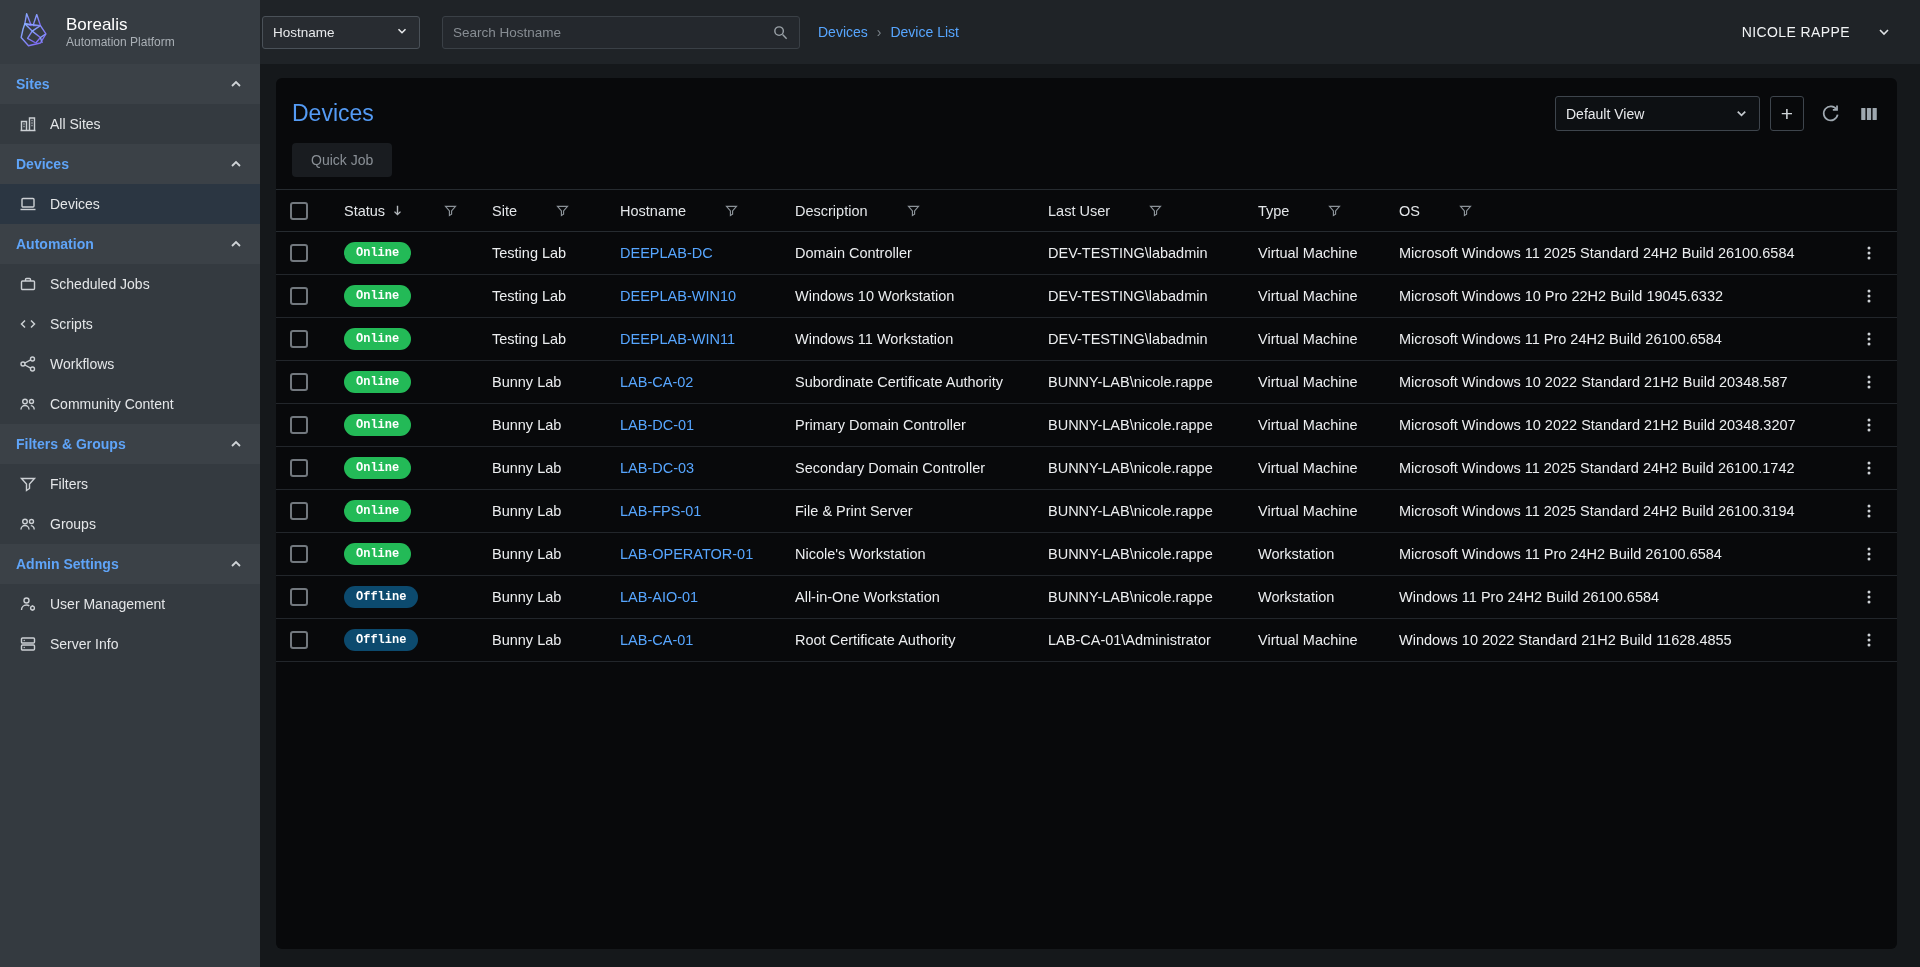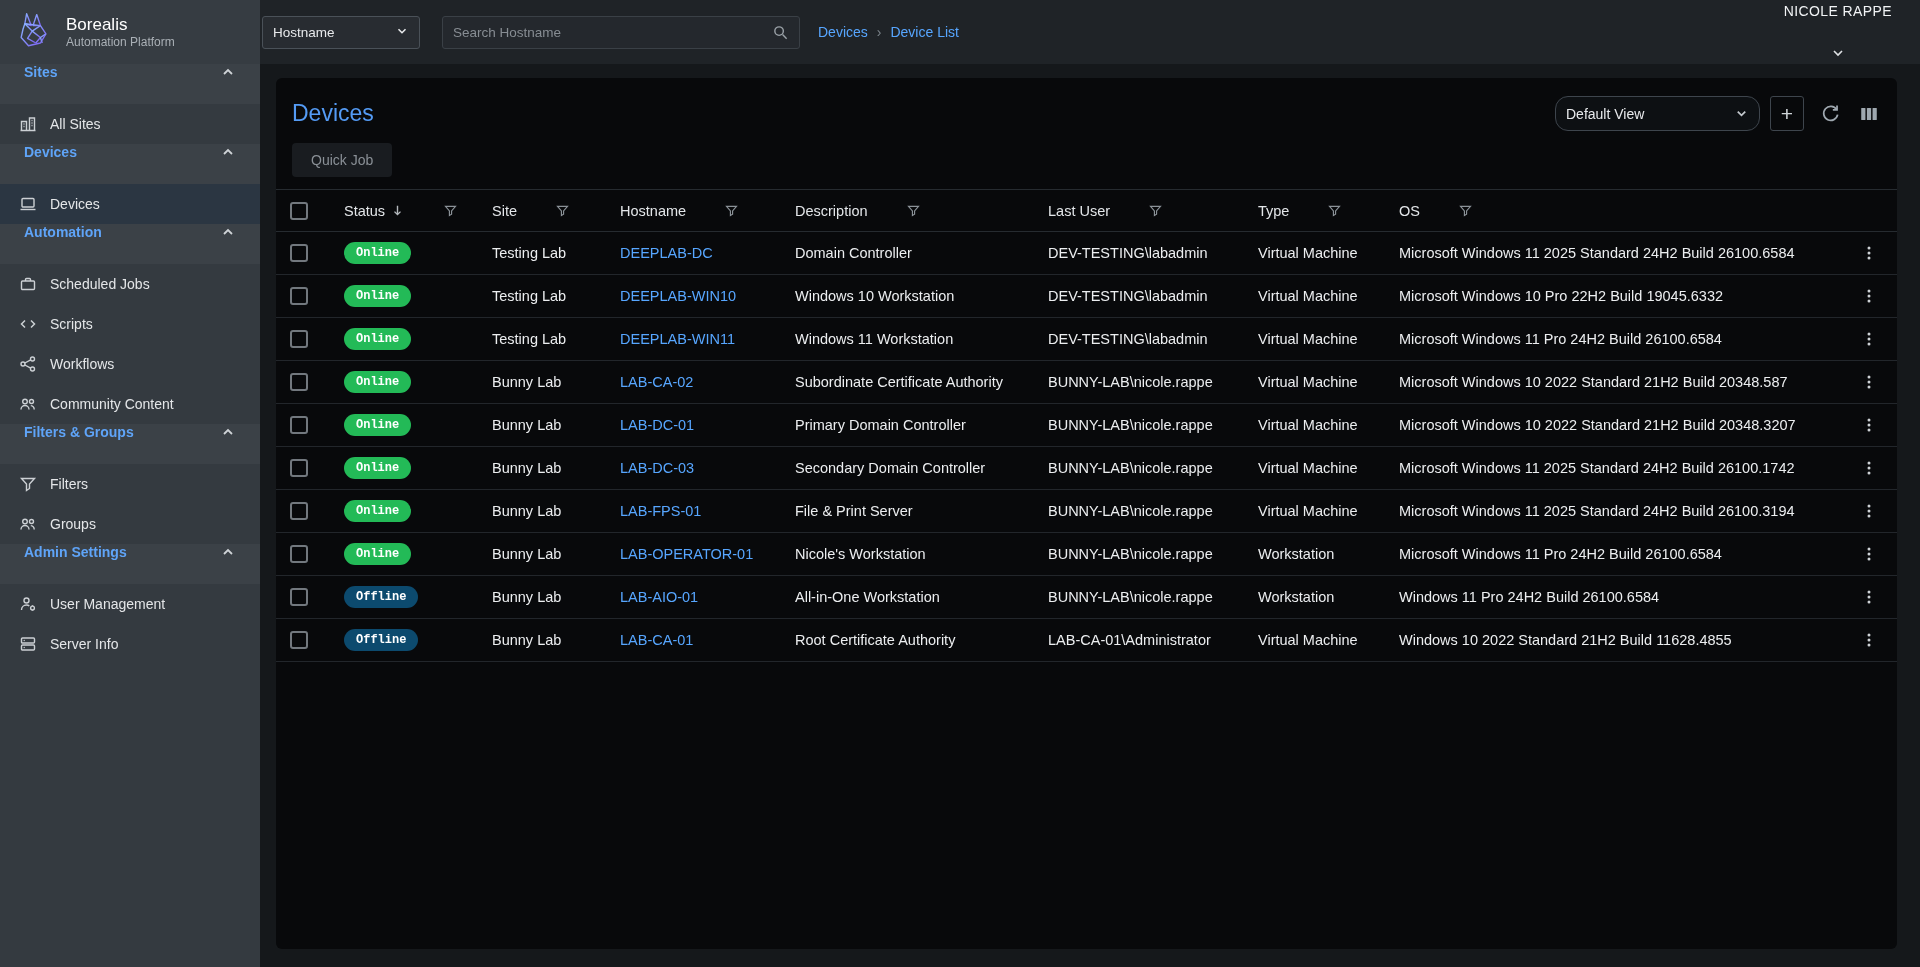--- a/index.html
+++ b/index.html
@@ -11,22 +11,22 @@
     display: flex;
   }
 
   
   .sidebar { width: 260px; flex: 0 0 260px; background: #343a40; display: flex; flex-direction: column; }
   .logo-row { height: 64px; display: flex; align-items: center; gap: 10px; padding: 0 12px; background: #363c42; }
   .logo-mark { width: 44px; height: 44px; flex: 0 0 44px; }
   .brand-name { font-size: 17px; font-weight: 400; color: #ffffff; line-height: 1.15; }
   .brand-sub { font-size: 12px; color: #aab0b6; }
   .side-section-header {
-    height: 40px; display: flex; align-items: flex-start; justify-content: space-between;
-    padding: 0 24px; background: #3b4147; color: #5fa4f8; font-size: 14px; font-weight: 700; cursor: pointer;
+    height: 40px; display: flex; align-items: center; justify-content: space-between;
+    padding: 0 16px; background: #3b4147; color: #5fa4f8; font-size: 14px; font-weight: 700; cursor: pointer;
   }
   .side-section-header .chev { color: #cfd3d7; display: flex; }
   .side-item {
     height: 40px; display: flex; align-items: center; gap: 12px; padding: 0 18px;
     background: #343a40; font-size: 14px; color: #e4e6e8; cursor: pointer;
   }
   .side-item.active { background: #2b3642; }
   .side-item .icon { width: 20px; display: flex; justify-content: center; color: #ccd0d4; }
   .side-filler { flex: 1; background: #343a40; }
 
@@ -46,32 +46,32 @@
   }
   .search-box input {
     flex: 1; background: transparent; border: none; outline: none;
     font-family: "Liberation Sans", sans-serif; font-size: 13.5px; color: #dfe2e5;
   }
   .search-box input::placeholder { color: #878d93; }
   .search-box .icon { color: #9aa1a7; display: flex; cursor: pointer; }
   .breadcrumb { margin-left: 18px; display: flex; align-items: center; gap: 9px; font-size: 14px; }
   .crumb { color: #57a6ff; cursor: pointer; }
   .crumb-sep { color: #7c848b; }
-  .user-menu { margin-left: auto; display: flex; align-items: center; gap: 26px; cursor: pointer; flex-direction: column; }
+  .user-menu { margin-left: auto; display: flex; align-items: center; gap: 26px; cursor: pointer; }
   .user-name { font-size: 14px; font-weight: 500; letter-spacing: .4px; color: #f2f4f6; }
   .user-menu .chev { color: #dfe2e5; display: flex; }
 
   
   .page-body { flex: 1; padding: 14px 23px 18px 16px; min-height: 0; }
   .card { background: #08090b; border-radius: 6px; height: 100%; display: flex; flex-direction: column; overflow: hidden; }
   .card-head { display: flex; align-items: center; justify-content: space-between; padding: 18px 16px 6px 16px; }
   .card-title { font-size: 23px; font-weight: 500; color: #549bf5; }
   .head-controls { display: flex; align-items: center; gap: 10px; }
   .view-select {
-    width: 205px; height: 35px; border: 1px solid #3e454d; border-radius: 13px; background: #0d1013;
+    width: 205px; height: 35px; border: 1px solid #3e454d; border-radius: 3px; background: #0d1013;
     display: flex; align-items: center; justify-content: space-between; padding: 0 10px;
     font-size: 14px; color: #e8eaec; cursor: pointer;
   }
   .view-select .chev { color: #c4c9ce; display: flex; }
   .plus-btn {
     width: 34px; height: 35px; border: 1px solid #3e454d; border-radius: 3px; background: transparent;
     color: #cfd4d8; font-size: 21px; line-height: 1; display: flex; align-items: center; justify-content: center; cursor: pointer;
   }
   .icon-btn { background: none; border: none; color: #9fa8b0; display: flex; align-items: center; padding: 2px; margin-left: 4px; cursor: pointer; }
   .quick-job {

